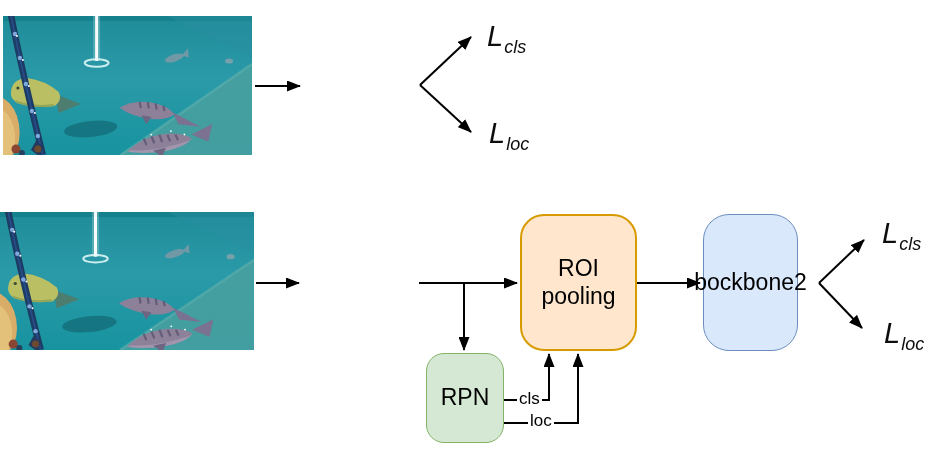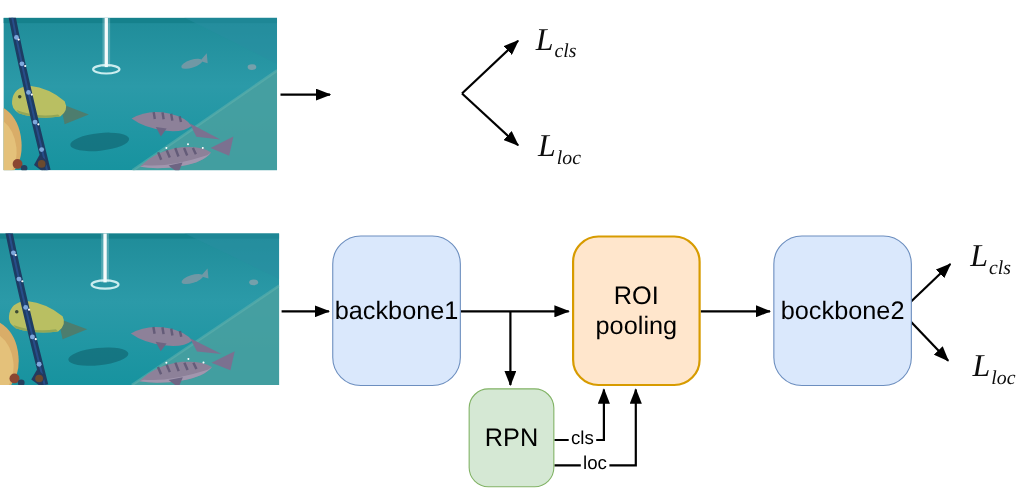--- a/index.html
+++ b/index.html
@@ -6,21 +6,21 @@
   .canvas{position:relative;width:942px;height:452px;background:#ffffff;overflow:hidden;
           font-family:"Liberation Sans",sans-serif;}
   .scene{position:absolute;z-index:1;}
   .wires{position:absolute;left:0;top:0;z-index:2;}
   .node{position:absolute;z-index:3;display:flex;flex-direction:column;align-items:center;
         justify-content:center;box-sizing:border-box;color:#000;
         font-size:23px;line-height:1.2;text-align:center;white-space:nowrap;}
   .node.blue{background:#dae8fc;border:1.5px solid #6c8ebf;border-radius:26px;}
   .node.orange{background:#ffe6cc;border:2px solid #d79b00;border-radius:24px;}
   .node.green{background:#d5e8d4;border:1.5px solid #82b366;border-radius:18px;}
-  .loss{position:absolute;z-index:3;font-family:Liberation Serif, serif;font-style:italic;color:#0d0d0d;}
+  .loss{position:absolute;z-index:3;font-family:Liberation Sans, sans-serif;font-style:italic;color:#0d0d0d;}
   .loss-base{font-size:29px;}
   .loss-sub{font-size:18px;position:relative;top:7px;left:1px;}
   .wire-label{position:absolute;z-index:4;background:#ffffff;color:#000;
               font-size:17px;line-height:1.05;padding:0 2px;}
 </style>
 </head>
 <body>
 
 <div class="canvas">
 
@@ -119,31 +119,28 @@
     </g>
   </svg>
 
   <div class="loss" style="left:487px;top:20px">
     <span class="loss-base">L</span><span class="loss-sub">cls</span>
   </div>
   <div class="loss" style="left:489px;top:117px">
     <span class="loss-base">L</span><span class="loss-sub">loc</span>
   </div>
 
-  <div class="node blue" style="left:302px;top:214px;width:117px;height:137px">
-    <span>backbone1</span>
-  </div>
   <div class="node orange" style="left:520px;top:214px;width:117px;height:137px">
     <span>ROI</span>
     <span>pooling</span>
   </div>
   <div class="node green" style="left:426px;top:353px;width:78px;height:90px">
     <span>RPN</span>
   </div>
-  <div class="node blue" style="left:703px;top:214px;width:126px;height:137px">
+  <div class="node blue" style="left:703px;top:214px;width:95px;height:137px">
     <span>bockbone2</span>
   </div>
 
   <div class="wire-label" style="left:517px;top:390px">cls</div>
   <div class="wire-label" style="left:528px;top:412px">loc</div>
 
   <div class="loss" style="left:882px;top:217px">
     <span class="loss-base">L</span><span class="loss-sub">cls</span>
   </div>
   <div class="loss" style="left:884px;top:317px">

